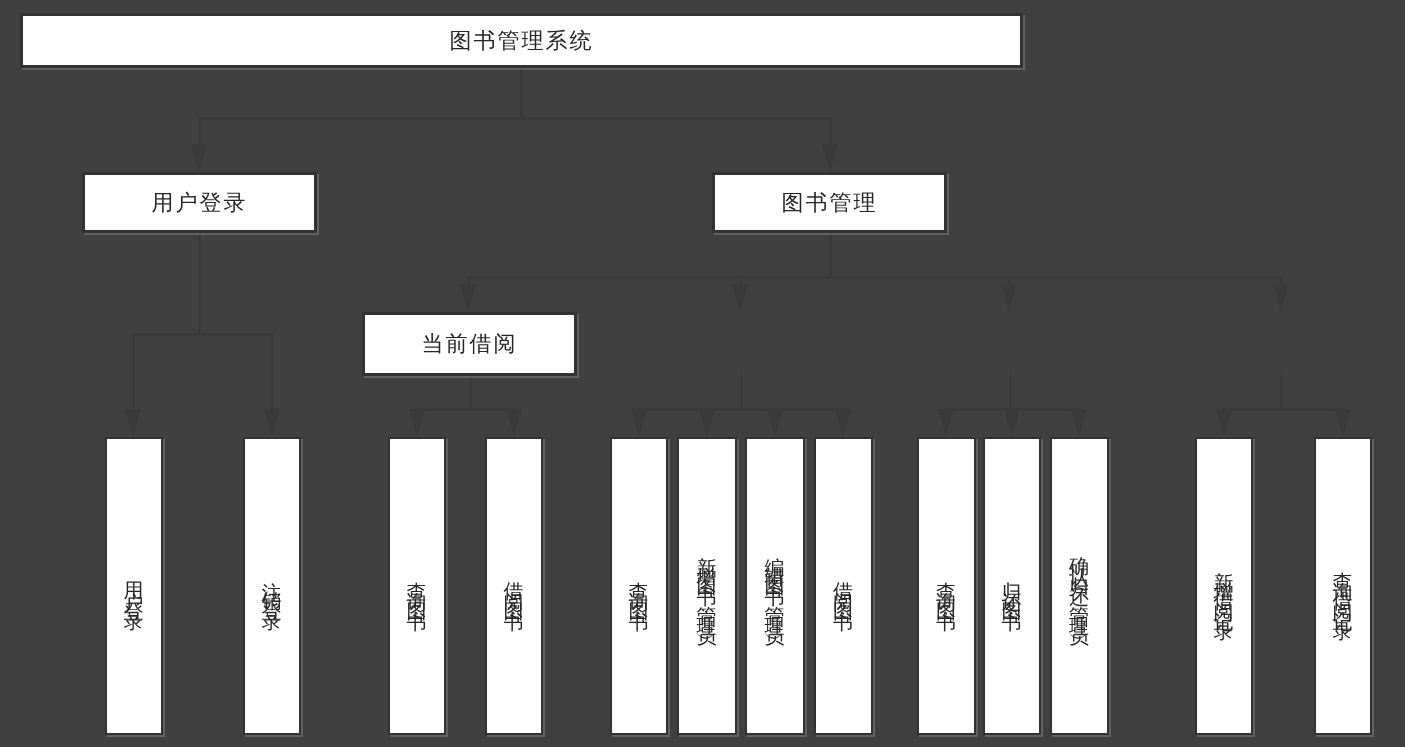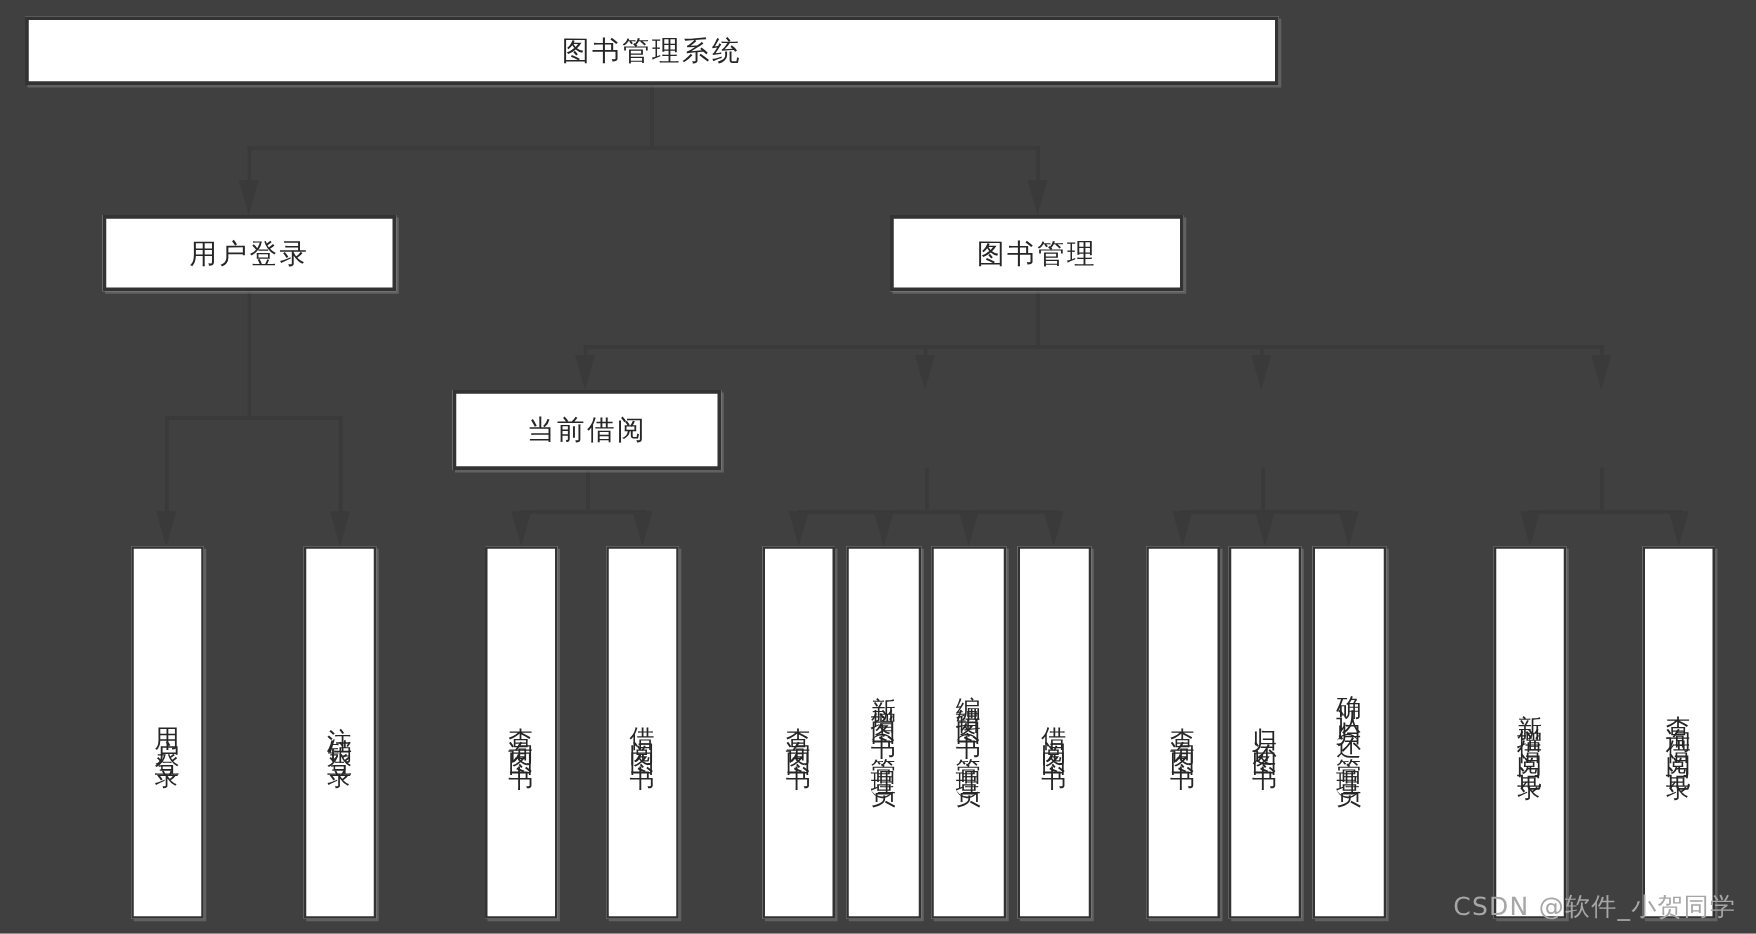--- a/index.html
+++ b/index.html
@@ -168,15 +168,14 @@
     <span class="lbl">确认归还（管理员）</span>
   </div>
 
   <div class="box leaf" style="left:1195px; top:437px; width:58px; height:298px;">
     <span class="lbl">新增借阅记录</span>
   </div>
   <div class="box leaf" style="left:1314px; top:437px; width:58px; height:298px;">
     <span class="lbl">查询借阅记录</span>
   </div>
 
-  <div id="watermark">CSDN @软件_小贺同学</div>
 
 </div>
 
 </body></html>

